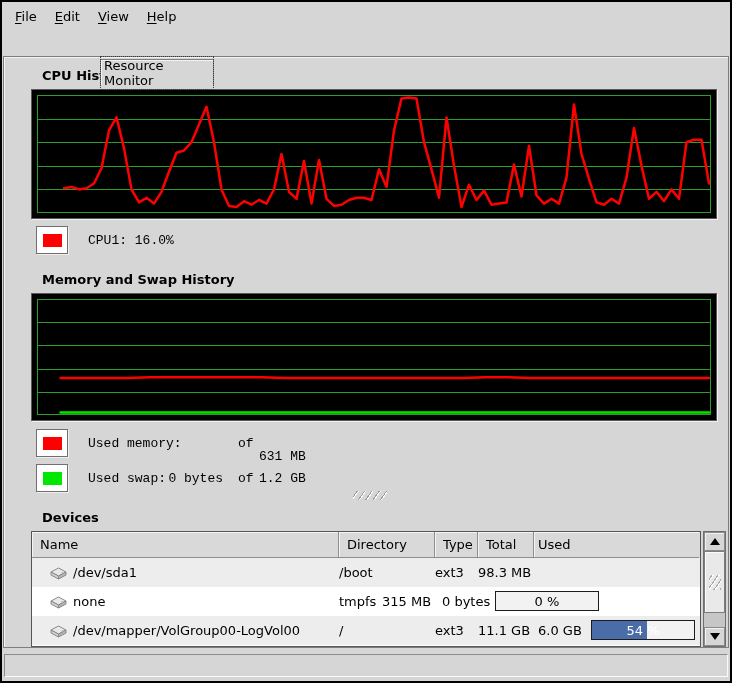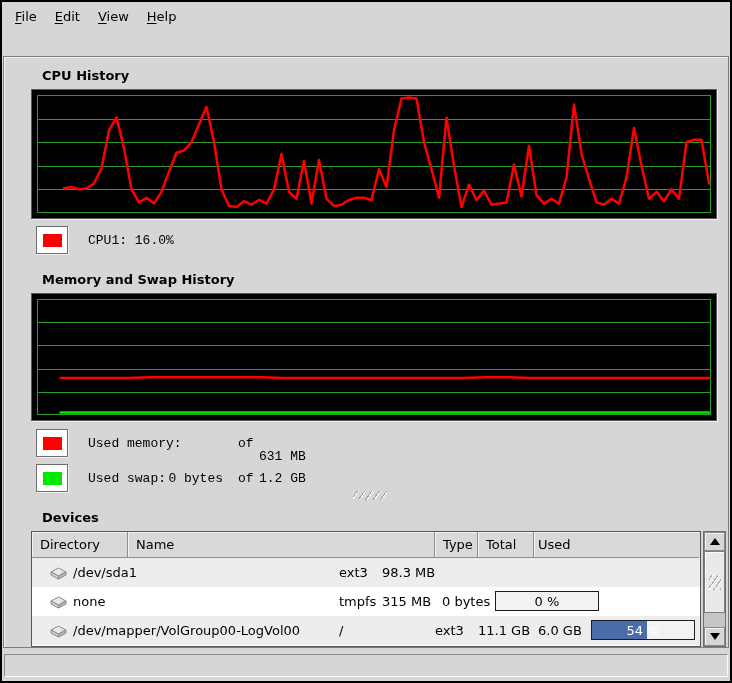--- a/index.html
+++ b/index.html
@@ -128,20 +128,23 @@
     <div class="menu-item"><span class="mn">F</span><span>ile</span></div>
     <div class="menu-item"><span class="mn">E</span><span>dit</span></div>
     <div class="menu-item"><span class="mn">V</span><span>iew</span></div>
     <div class="menu-item"><span class="mn">H</span><span>elp</span></div>
   </div>
 
 <div class="tabbar">
   <div class="tab tab-inactive">
     <span class="tab-label">Process Listing</span>
   </div>
+  <div class="tab tab-active">
+    <span class="tab-label">Resource Monitor</span>
+  </div>
 </div>
 
 <div class="notebook">
 
   <div class="section-title" style="top:11px;">CPU History</div>
 
   <div class="graph" style="top:32px; height:130px;">
     <svg id="cpu-svg" width="674" height="118" viewBox="0 0 674 118">
         <rect x="0.5" y="0.5" width="673" height="117" fill="none" stroke="#28a028" stroke-width="1"></rect>
         <line x1="1" x2="673" y1="24.5" y2="24.5" stroke="#28a028" stroke-width="1"></line>
@@ -186,37 +189,38 @@
   <div class="legend-text lt-of" style="top:407px;">of</div>
   <div class="legend-text lt-total" style="top:407px;">1.2 GB</div>
 
   <div class="pane-grip"></div>
 
   <div class="section-title" style="top:453px;">Devices</div>
 
   <div class="devices-area">
     <div class="dev-table">
       <div class="thead">
+        <div class="th col-name">Name</div>
         <div class="th col-dir">Directory</div>
-        <div class="th col-name">Name</div>
         <div class="th col-type">Type</div>
         <div class="th col-total">Total</div>
         <div class="th col-used">Used</div>
       </div>
       <div id="tbody">
   <div class="trow">
     <div class="td td-name col-name">
       <svg class="dev-icon" width="17" height="14" viewBox="0 0 17 14">
         <polygon points="1,6 8.5,2 16,6 8.5,10" fill="#e9e9e9" stroke="#8a8a8a" stroke-width="1"></polygon>
         <polygon points="1,6 1,9 8.5,13 8.5,10" fill="#cfcfcf" stroke="#8a8a8a" stroke-width="1"></polygon>
         <polygon points="16,6 16,9 8.5,13 8.5,10" fill="#b5b5b5" stroke="#8a8a8a" stroke-width="1"></polygon>
         <circle cx="12.5" cy="7" r="1" fill="#9fbf9f"></circle>
       </svg>
       <span class="cell-name">/dev/sda1</span>
     </div>
+    <div class="td col-dir">/boot</div>
     <div class="td col-type">ext3</div>
     <div class="td col-total">98.3 MB</div>
   </div>
 
   <div class="trow">
     <div class="td td-name col-name">
       <svg class="dev-icon" width="17" height="14" viewBox="0 0 17 14">
         <polygon points="1,6 8.5,2 16,6 8.5,10" fill="#e9e9e9" stroke="#8a8a8a" stroke-width="1"></polygon>
         <polygon points="1,6 1,9 8.5,13 8.5,10" fill="#cfcfcf" stroke="#8a8a8a" stroke-width="1"></polygon>
         <polygon points="16,6 16,9 8.5,13 8.5,10" fill="#b5b5b5" stroke="#8a8a8a" stroke-width="1"></polygon>

